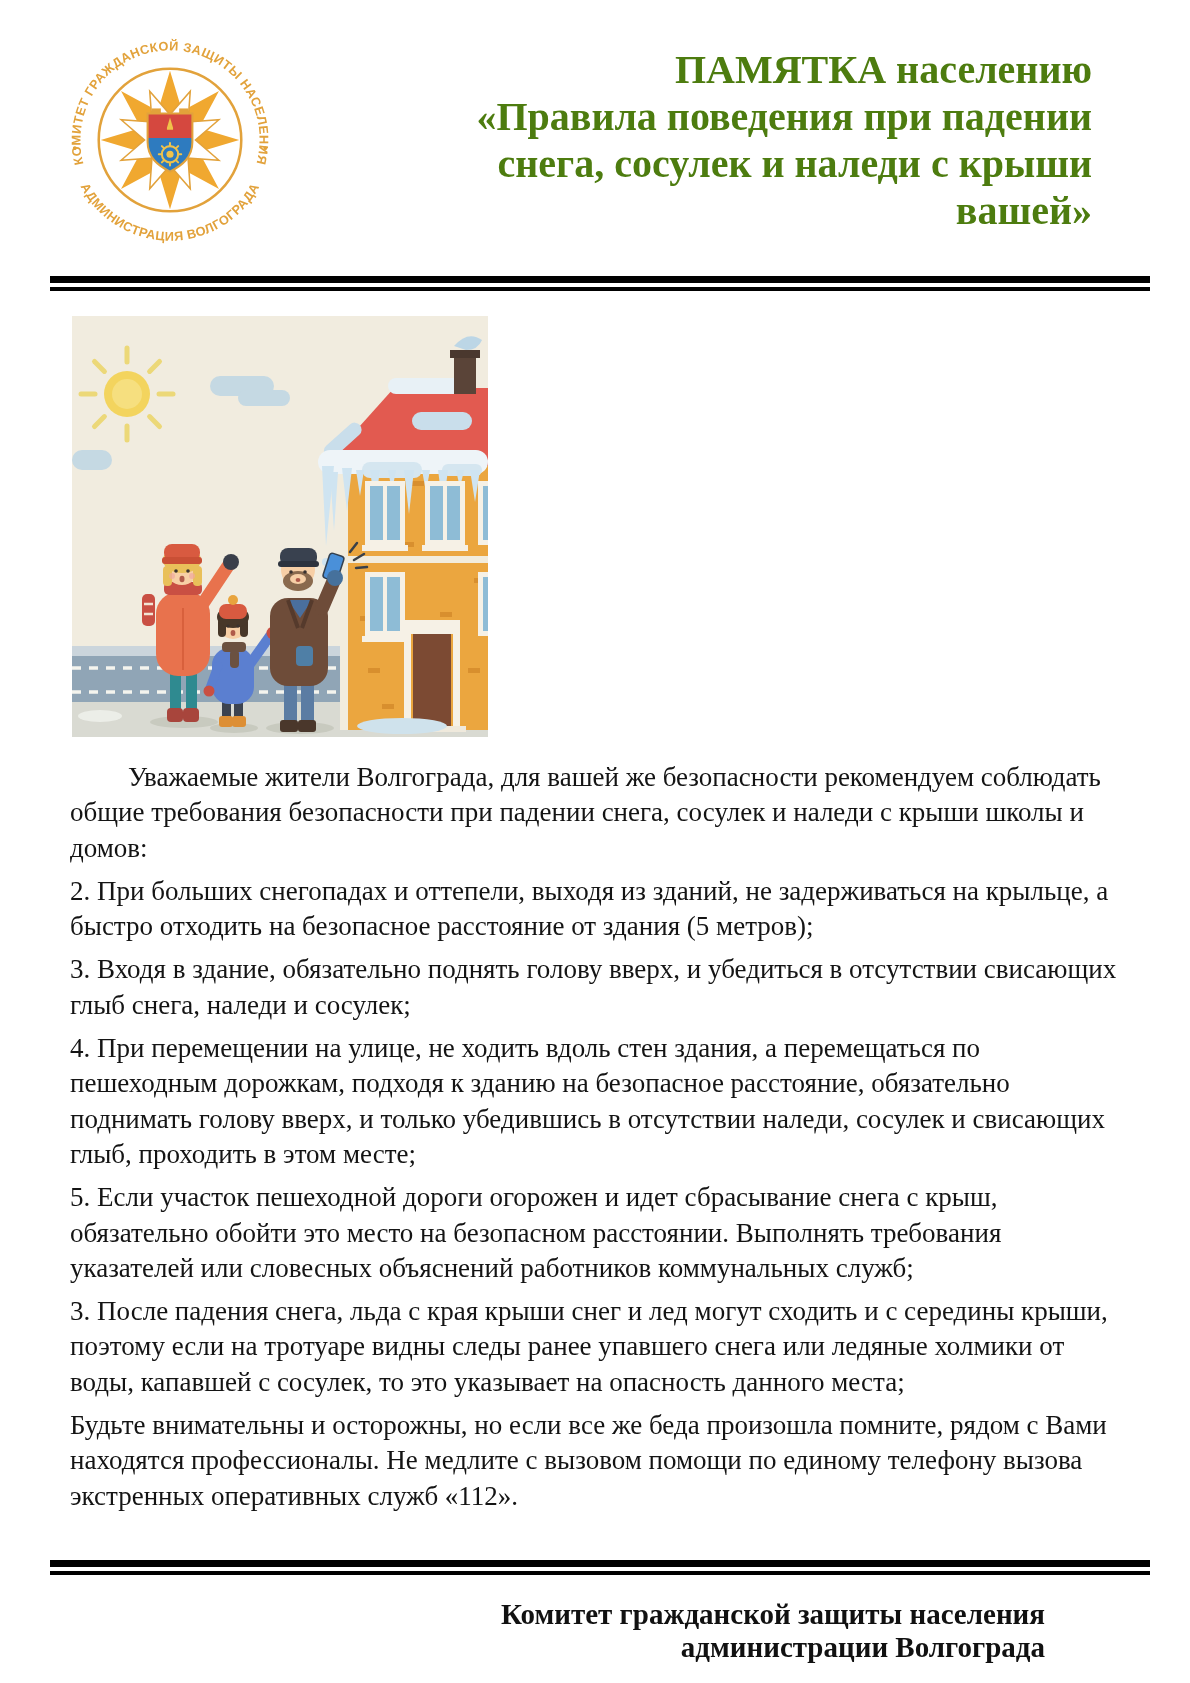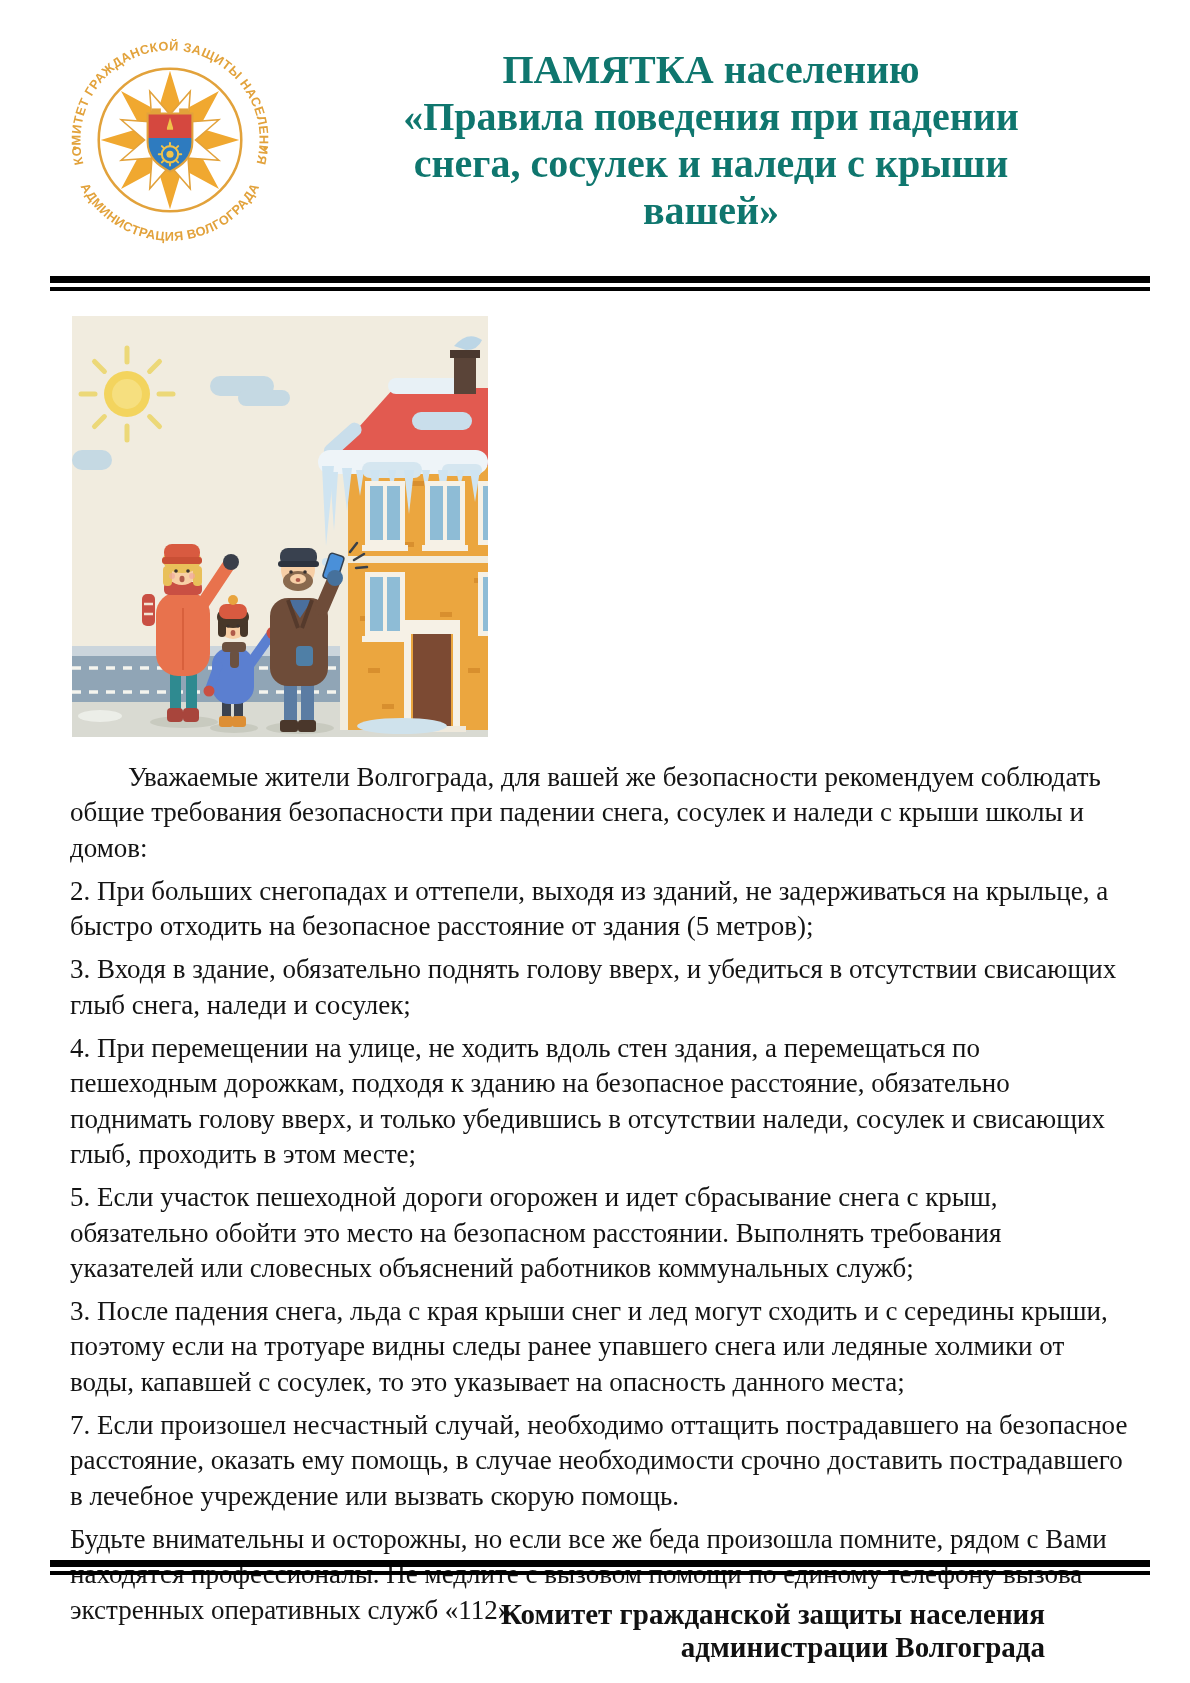--- a/index.html
+++ b/index.html
@@ -1,20 +1,20 @@
 <!DOCTYPE html>
 <html lang="ru"><head>
 <meta charset="utf-8">
 <style>
   html,body{margin:0;padding:0;background:#ffffff;}
   .page{position:relative;width:1190px;height:1683px;background:#ffffff;overflow:hidden;
         font-family:"Liberation Serif",serif;color:#141414;}
   .logo-wrap{position:absolute;left:58px;top:28px;width:224px;height:224px;}
-  .doc-title{position:absolute;left:330px;top:46px;width:762px;text-align:center;
-             color:#0f766e;font-weight:bold;font-size:40px;line-height:47px;}
+  .doc-title{position:absolute;left:330px;top:46px;width:762px;text-align:right;
+             color:#4d7c0f;font-weight:bold;font-size:40px;line-height:47px;}
   .sep{position:absolute;left:50px;width:1100px;}
   .sep .thick{height:7px;background:#000;}
   .sep .thin{height:4px;background:#000;margin-top:4px;}
   .sep-top{top:276px;}
   .sep-bottom{top:1560px;}
   .illu{position:absolute;left:72px;top:316px;width:416px;height:421px;}
   .body-text{position:absolute;left:62px;top:752px;width:1076px;
              font-size:27px;line-height:35.3px;}
   .body-text p{margin:8px;}
   .body-text .intro{text-indent:58px;}
@@ -279,21 +279,20 @@
     </svg>
   </div>
 
   <div class="body-text">
     <p class="intro">Уважаемые жители Волгограда, для вашей же безопасности рекомендуем соблюдать общие требования безопасности при падении снега, сосулек и наледи с крыши школы и домов:</p>
     <p>2. При больших снегопадах и оттепели, выходя из зданий, не задерживаться на крыльце, а быстро отходить на безопасное расстояние от здания (5 метров);</p>
     <p>3. Входя в здание, обязательно поднять голову вверх, и убедиться в отсутствии свисающих глыб снега, наледи и сосулек;</p>
     <p>4. При перемещении на улице, не ходить вдоль стен здания, а перемещаться по пешеходным дорожкам, подходя к зданию на безопасное расстояние, обязательно поднимать голову вверх, и только убедившись в отсутствии наледи, сосулек и свисающих глыб, проходить в этом месте;</p>
     <p>5. Если участок пешеходной дороги огорожен и идет сбрасывание снега с крыш, обязательно обойти это место на безопасном расстоянии. Выполнять требования указателей или словесных объяснений работников коммунальных служб;</p>
     <p>3. После падения снега, льда с края крыши снег и лед могут сходить и с середины крыши, поэтому если на тротуаре видны следы ранее упавшего снега или ледяные холмики от воды, капавшей с сосулек, то это указывает на опасность данного места;</p>
-    <p>7. Если произошел несчастный случай, необходимо оттащить пострадавшего на безопасное расстояние, оказать ему помощь, в случае необходимости срочно доставить пострадавшего в лечебное учреждение или вызвать скорую помощь.</p>
     <p>Будьте внимательны и осторожны, но если все же беда произошла помните, рядом с Вами находятся профессионалы. Не медлите с вызовом помощи по единому телефону вызова экстренных оперативных служб «112».</p>
   </div>
 
   <div class="sep sep-bottom">
     <div class="thick"></div>
       <div class="thin"></div>
   </div>
 
   <div class="doc-footer">
     <div>Комитет гражданской защиты населения</div>

